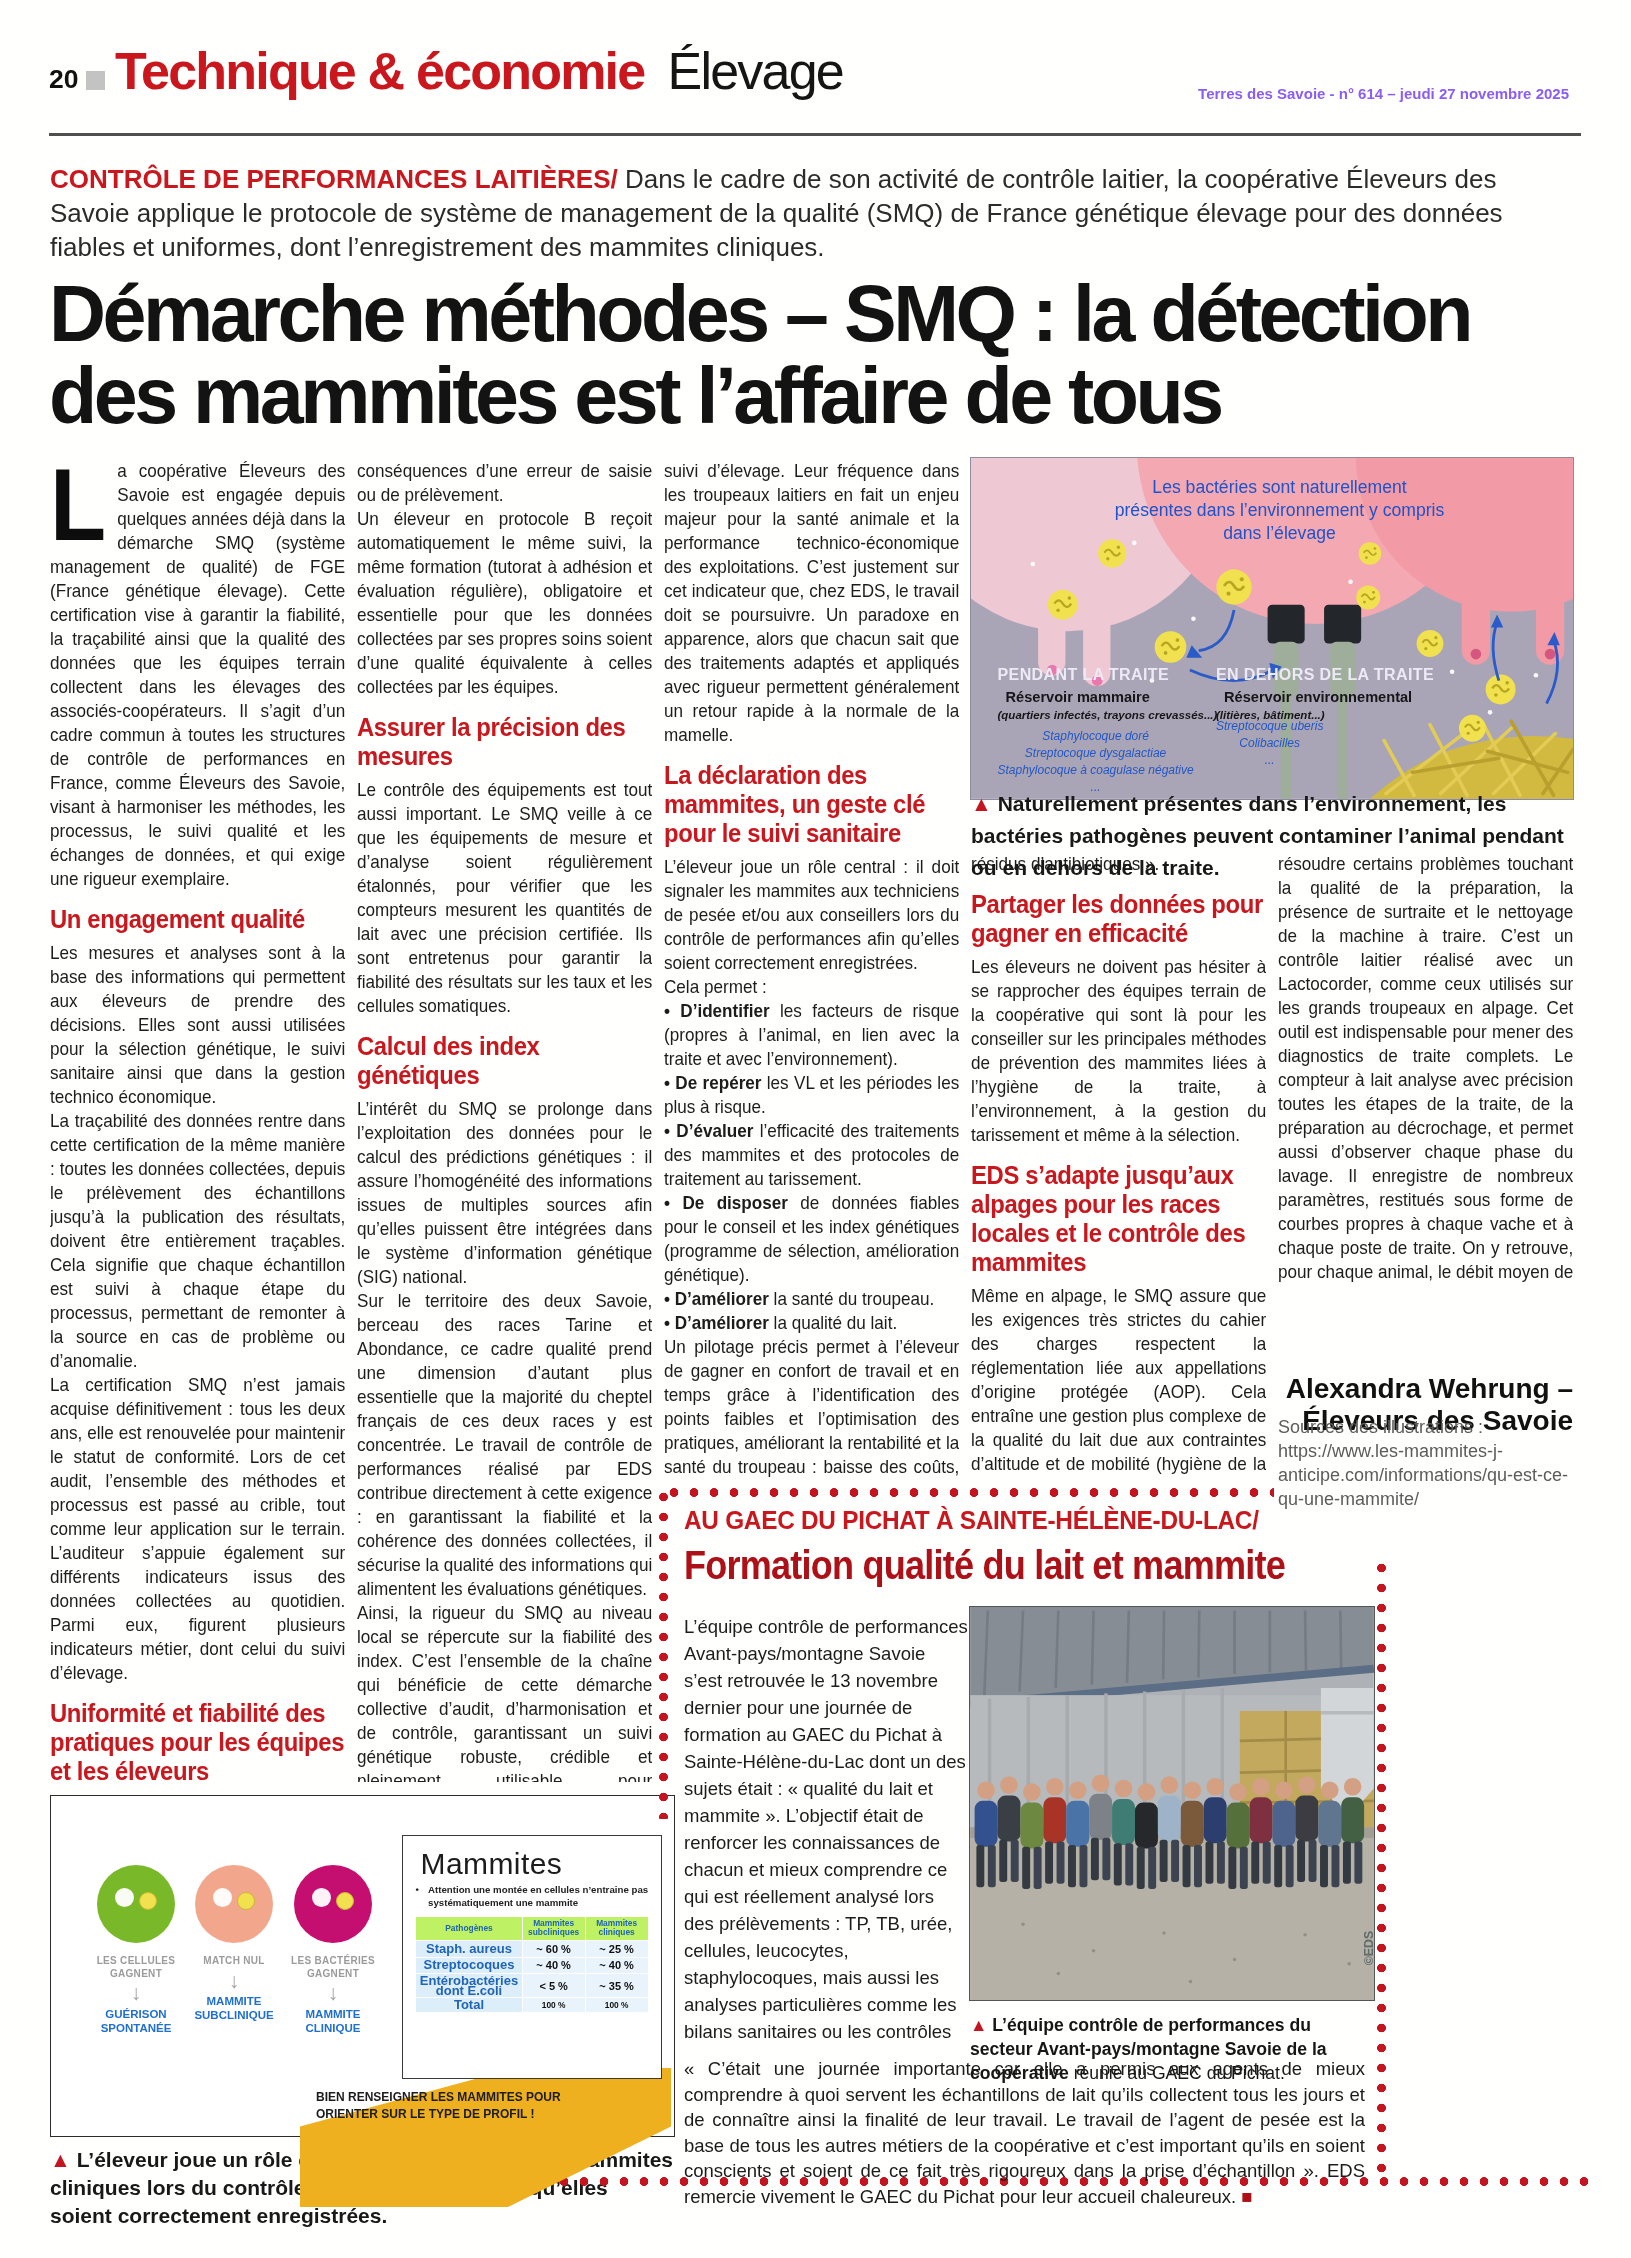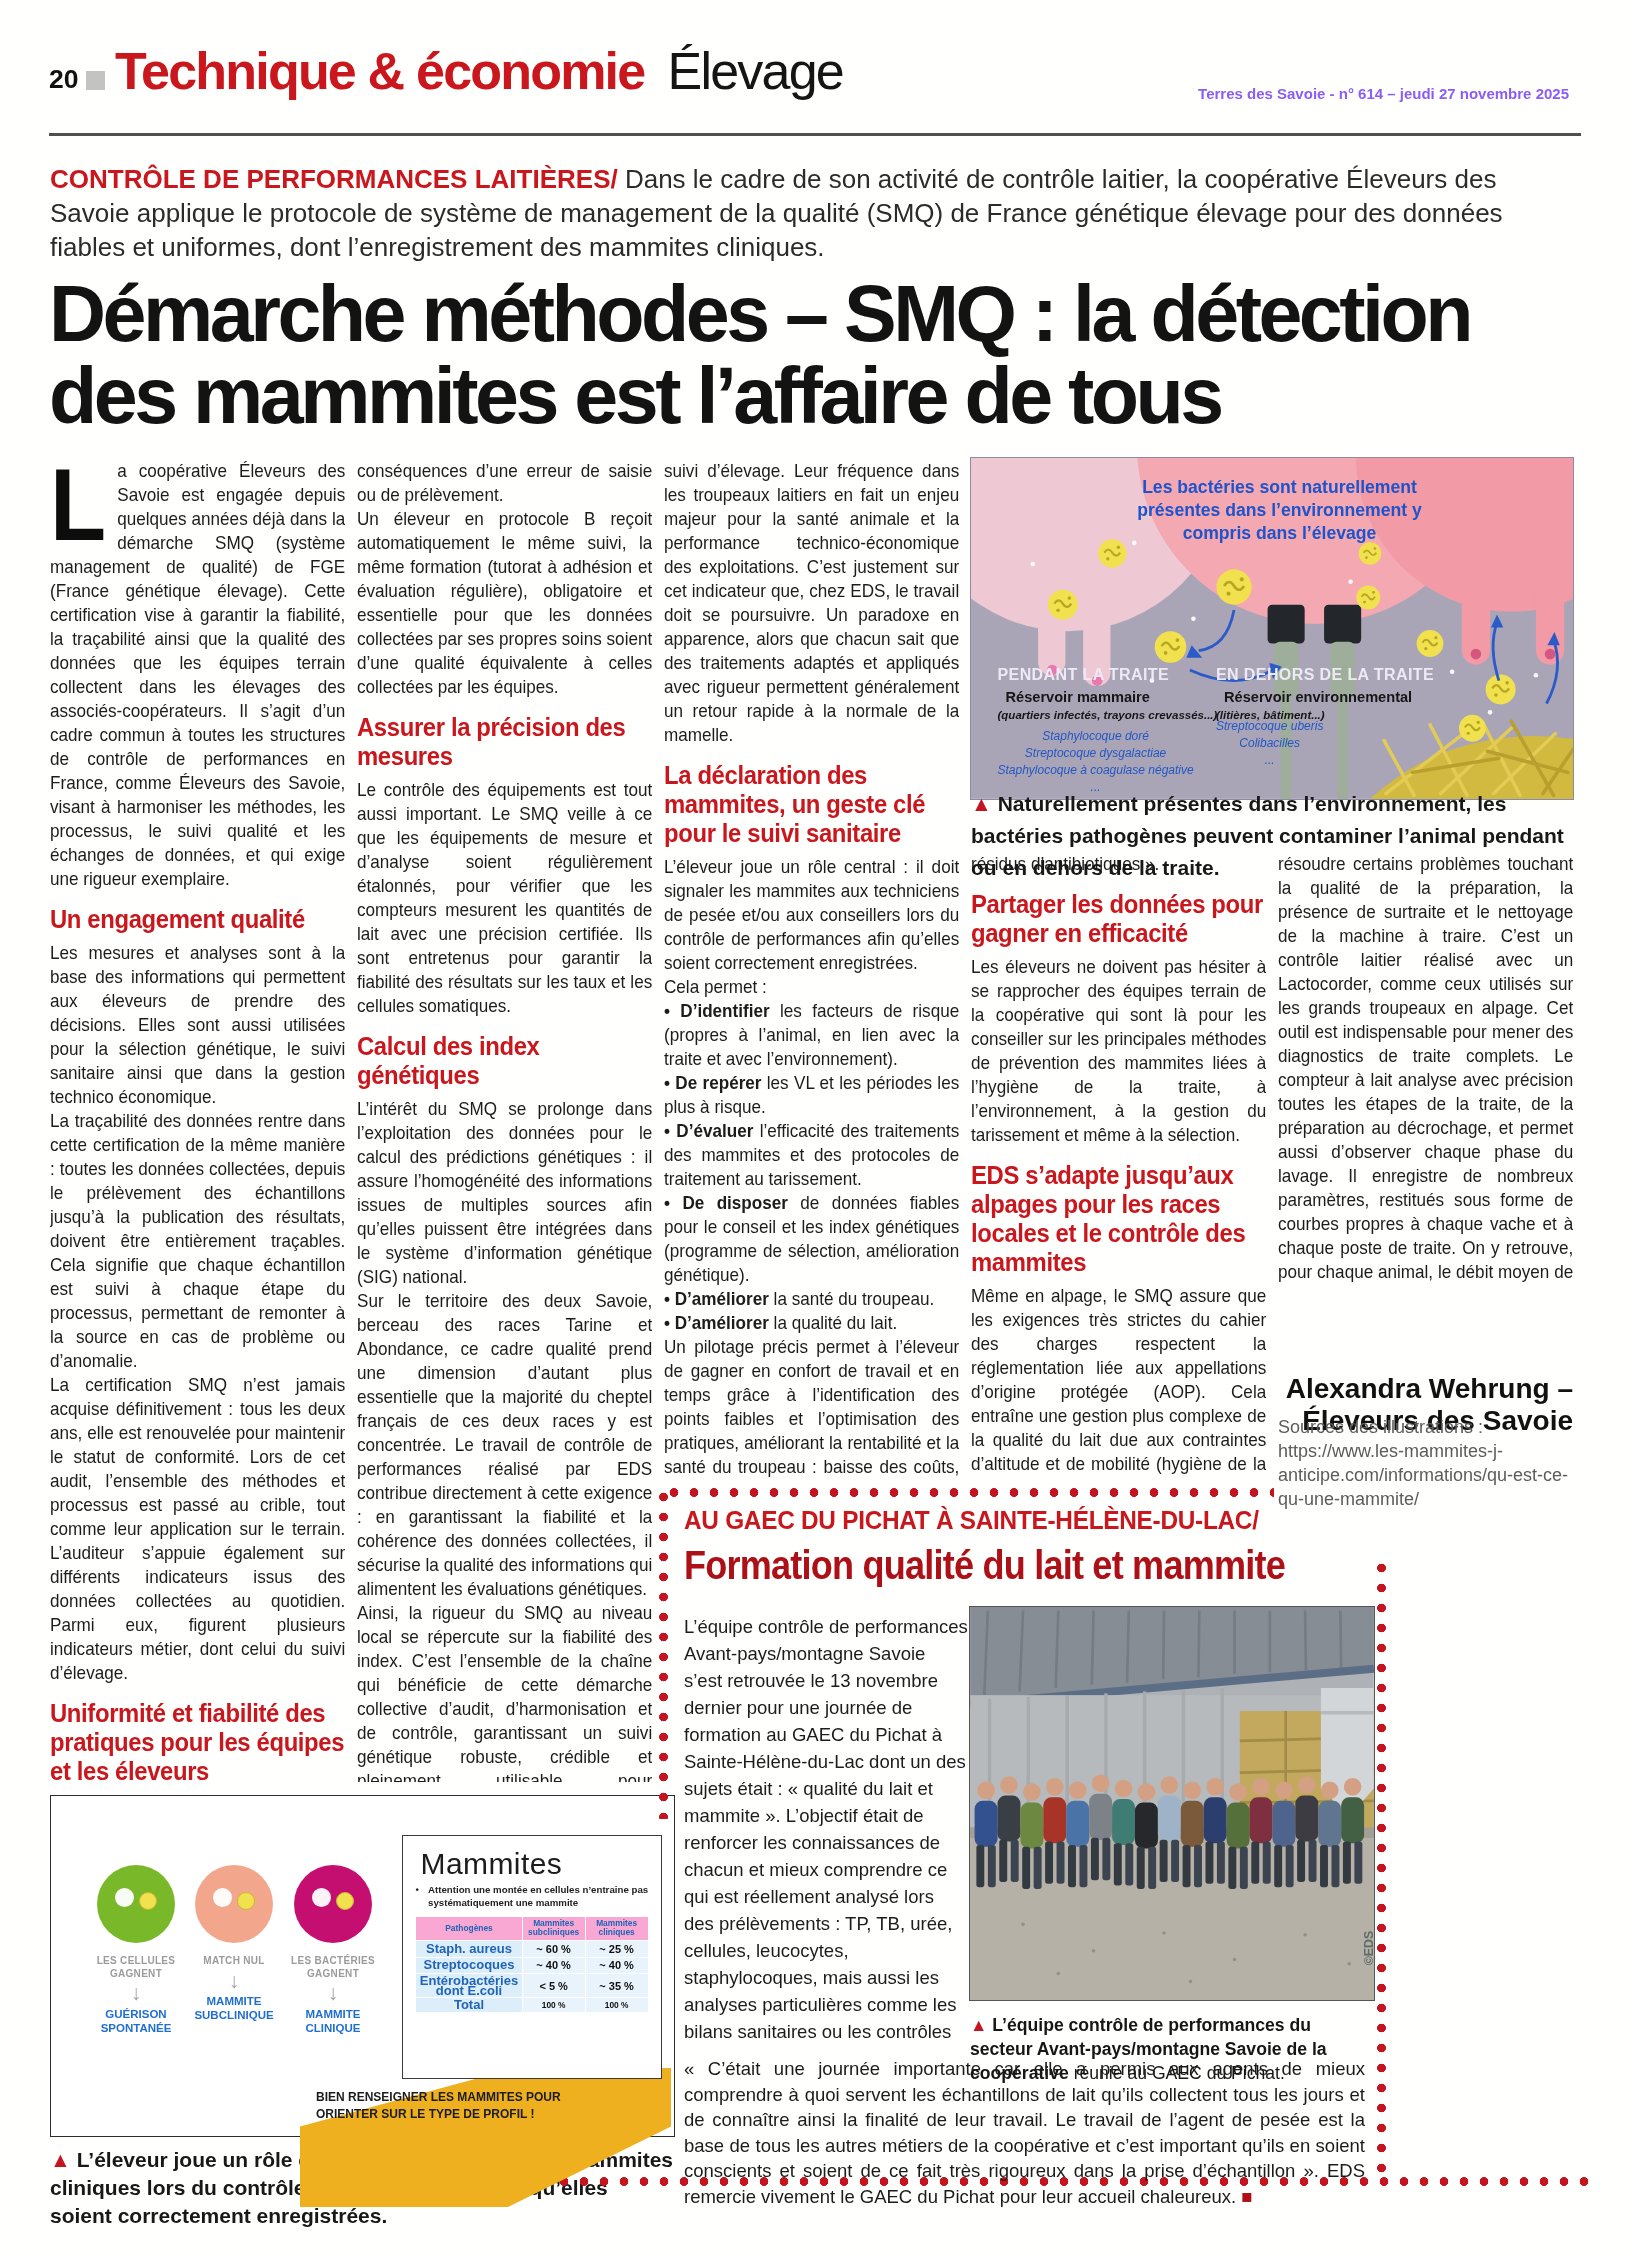--- a/index.html
+++ b/index.html
@@ -30,21 +30,21 @@
       margin:14px 0 7px;letter-spacing:-0.4px;}
   .dropcap{float:left;font-size:102px;line-height:79px;font-weight:bold;color:#0d0d0d;margin:7px 12.4px 0 0;}
 
   .byline{left:1278px;top:1373px;width:295px;text-align:right;font-size:28px;font-weight:bold;color:#111;}
   .sources{left:1278px;top:1415px;width:295px;font-size:18px;line-height:24px;color:#5c5c5c;}
 
   
   .info{left:971px;top:458px;width:602px;height:341px;outline:0.9px solid #8f8b9e;}
   .info .tx{position:absolute;}
   .ig-title{left:141px;top:17.6px;width:335px;text-align:center;font-size:17.6px;line-height:23px;
-            font-weight:bold;color:#1e53cb;}
+            font-weight:normal;color:#1e53cb;}
   .ig-h{font-size:16px;font-weight:bold;color:#edeaf6;letter-spacing:0.4px;}
   .ig-res{font-size:14.6px;font-weight:bold;color:#161616;padding-left:8px;}
   .ig-det{font-size:11.5px;font-weight:bold;font-style:italic;color:#161616;}
   .ig-sp{font-size:12px;line-height:17px;font-weight:normal;font-style:italic;color:#2457c5;text-align:center;}
   .caption{font-size:21px;line-height:32px;font-weight:bold;color:#181818;}
   .cap-tri{color:#c3141f;}
   .info-cap{left:971px;top:788px;width:618px;}
 
   
   .diagram{left:50px;top:1795px;width:623px;height:340px;background:#fff;border:1.8px solid #2c2c2c;}
@@ -60,21 +60,21 @@
   .olabel{margin-top:12.4px;font-size:10px;line-height:12.4px;font-weight:bold;color:#9b9b9b;letter-spacing:0.3px;}
   .oarrow{font-size:21px;color:#a2a2a2;line-height:26.5px;}
   .ores{font-size:11.5px;line-height:14px;font-weight:bold;color:#1f6fd0;}
   .mpanel{position:absolute;left:351px;top:39px;width:258px;height:242px;background:#fff;
           border:1.8px solid #3a3a3a;z-index:2;}
   .mtitle{font-size:30px;font-weight:400;color:#1c1c1c;margin:10.6px 0 3.5px 17.6px;letter-spacing:0.4px;}
   .mnote{font-size:9.7px;line-height:12.4px;font-weight:bold;color:#222;padding:0 8.8px 0 25px;position:relative;}
   .mnote .bdot{position:absolute;left:12.4px;top:0;}
   .mtable{margin:7px auto 0;border-collapse:separate;border-spacing:1.8px;}
   .mtable td{text-align:center;vertical-align:middle;padding:1.8px 3.5px;}
-  .mth{background:#f9a8d4;color:#1f64b5;font-weight:bold;font-size:8.4px;line-height:9.7px;}
+  .mth{background:#bef264;color:#1f64b5;font-weight:bold;font-size:8.4px;line-height:9.7px;}
   .mpath{background:#ddeefb;color:#1f64b5;font-weight:bold;font-size:13px;line-height:9.7px;width:76px;}
   .mval{background:#e9f3fc;color:#101010;font-weight:bold;font-size:11px;width:55px;}
   .mtot{font-size:8.4px;}
   .banner{position:absolute;left:249px;top:272px;width:371px;height:139px;background:#eeb01f;
           clip-path:polygon(0 42%,58% 0,100% 0,100% 42%,56% 100%,0 100%);z-index:1;}
   .bannertext{position:absolute;left:265px;top:293px;width:282px;font-size:12px;line-height:17px;
               font-weight:bold;color:#1c1c1c;z-index:3;}
   .diag-cap{left:50px;top:2146px;width:625px;}
   .diag-cap .caption{font-size:21px;line-height:28px;}
 

